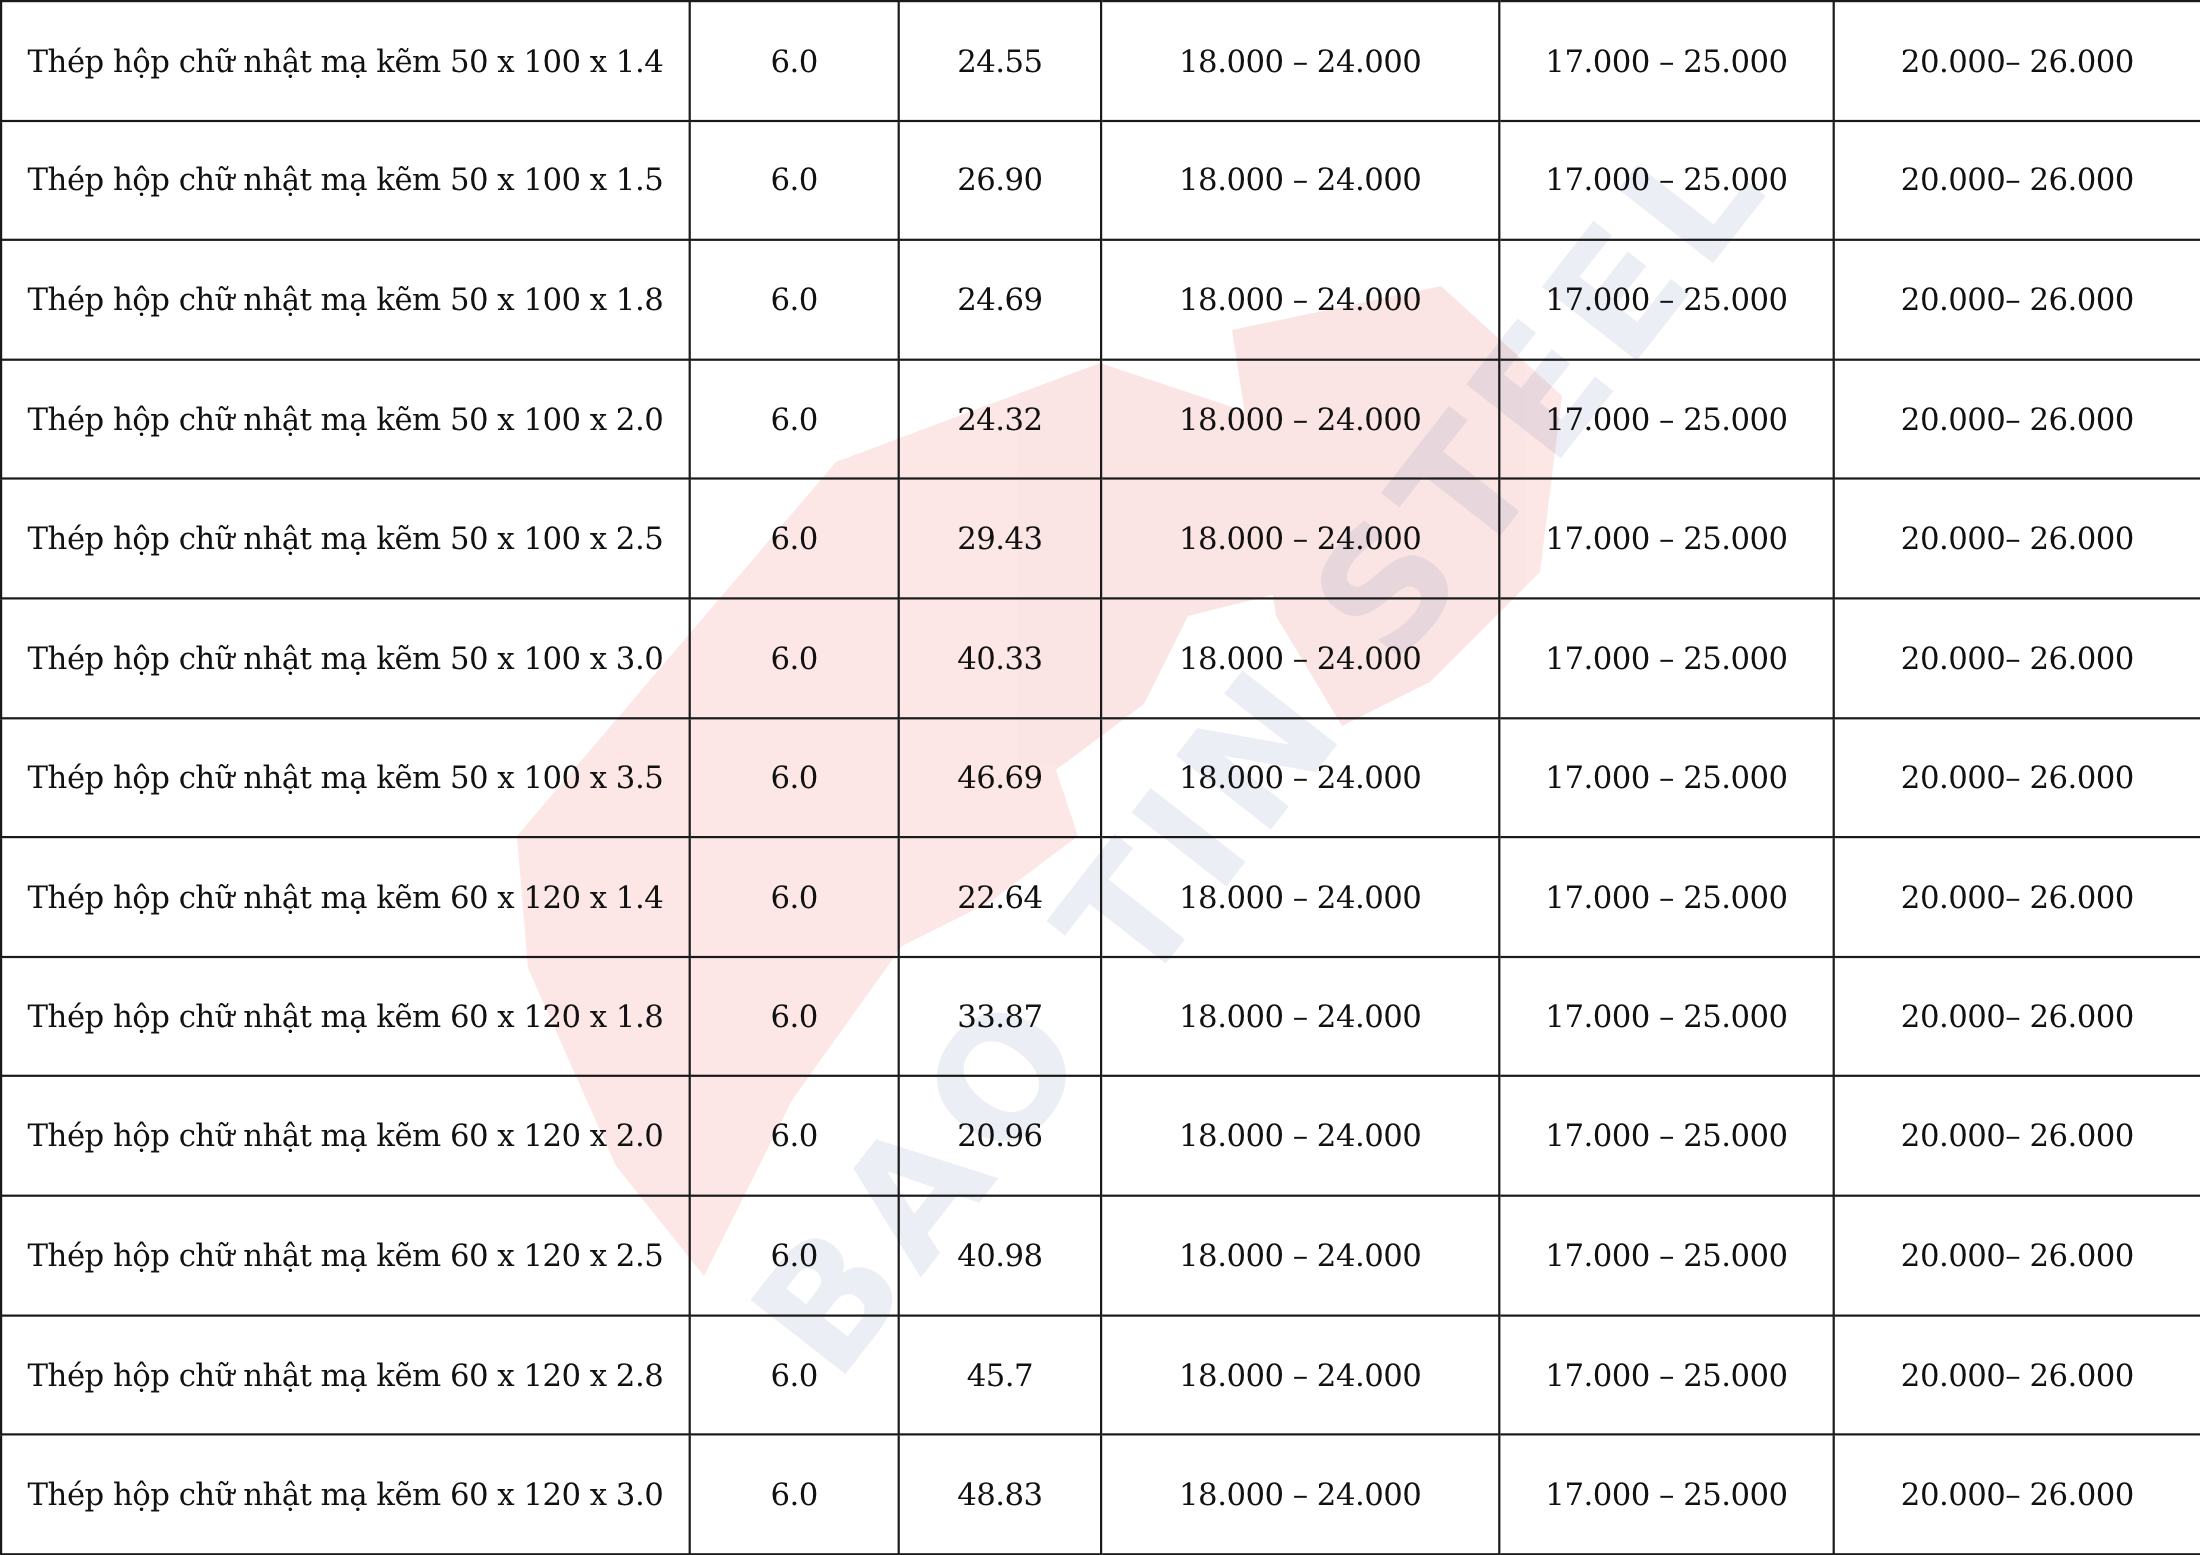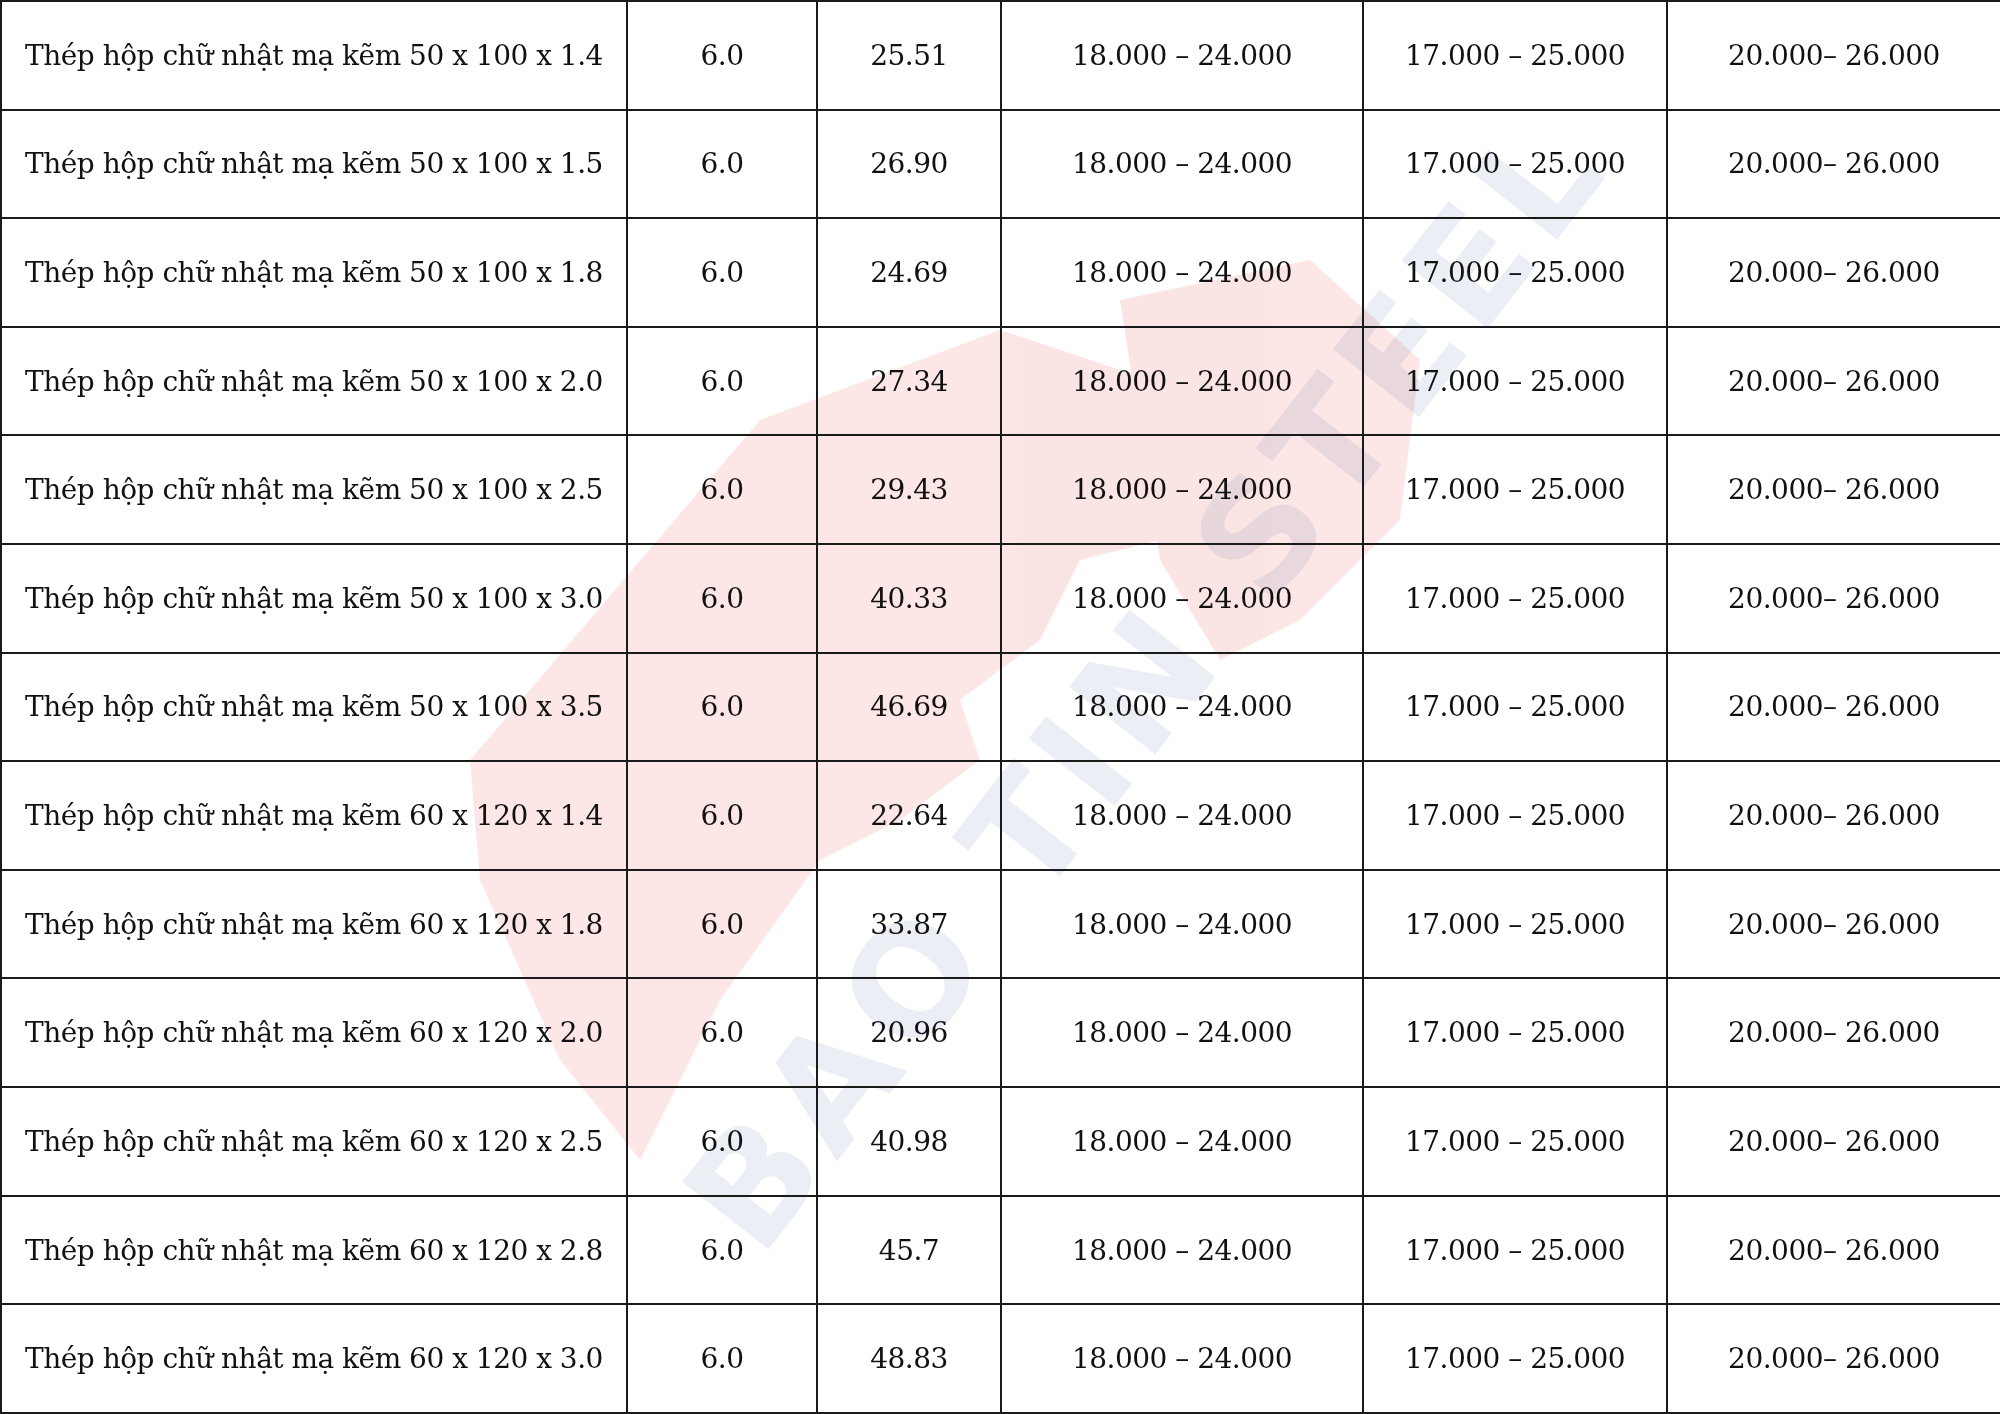--- a/index.html
+++ b/index.html
@@ -43,21 +43,21 @@
       <col class="c1">
       <col class="c2">
       <col class="c3">
       <col class="c4">
       <col class="c5">
   </colgroup>
   <tbody id="tbody">
       <tr>
         <td>Thép hộp chữ nhật mạ kẽm 50 x 100 x 1.4</td>
         <td>6.0</td>
-        <td>25.51</td>
+        <td>24.55</td>
         <td>18.000 – 24.000</td>
         <td>17.000 – 25.000</td>
         <td>20.000– 26.000</td>
       </tr>
       <tr>
         <td>Thép hộp chữ nhật mạ kẽm 50 x 100 x 1.5</td>
         <td>6.0</td>
         <td>26.90</td>
         <td>18.000 – 24.000</td>
         <td>17.000 – 25.000</td>
@@ -67,21 +67,21 @@
         <td>Thép hộp chữ nhật mạ kẽm 50 x 100 x 1.8</td>
         <td>6.0</td>
         <td>24.69</td>
         <td>18.000 – 24.000</td>
         <td>17.000 – 25.000</td>
         <td>20.000– 26.000</td>
       </tr>
       <tr>
         <td>Thép hộp chữ nhật mạ kẽm 50 x 100 x 2.0</td>
         <td>6.0</td>
-        <td>27.34</td>
+        <td>24.32</td>
         <td>18.000 – 24.000</td>
         <td>17.000 – 25.000</td>
         <td>20.000– 26.000</td>
       </tr>
       <tr>
         <td>Thép hộp chữ nhật mạ kẽm 50 x 100 x 2.5</td>
         <td>6.0</td>
         <td>29.43</td>
         <td>18.000 – 24.000</td>
         <td>17.000 – 25.000</td>

